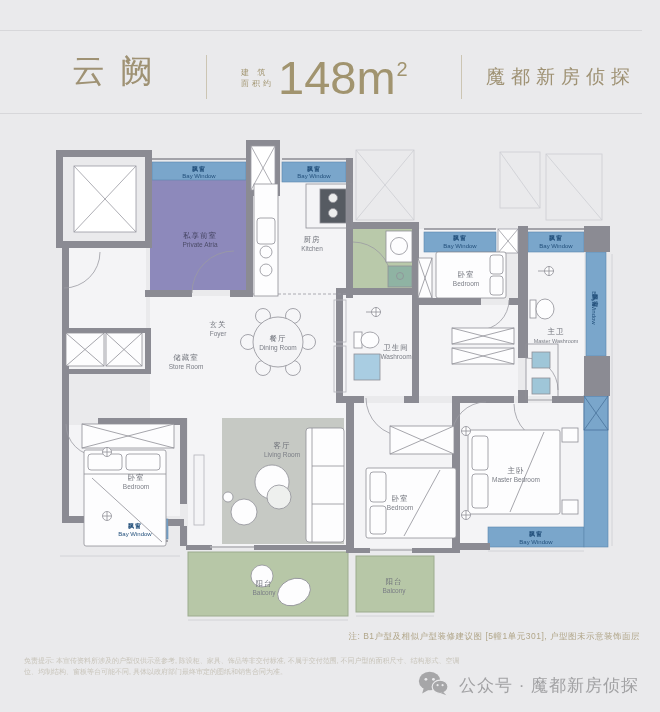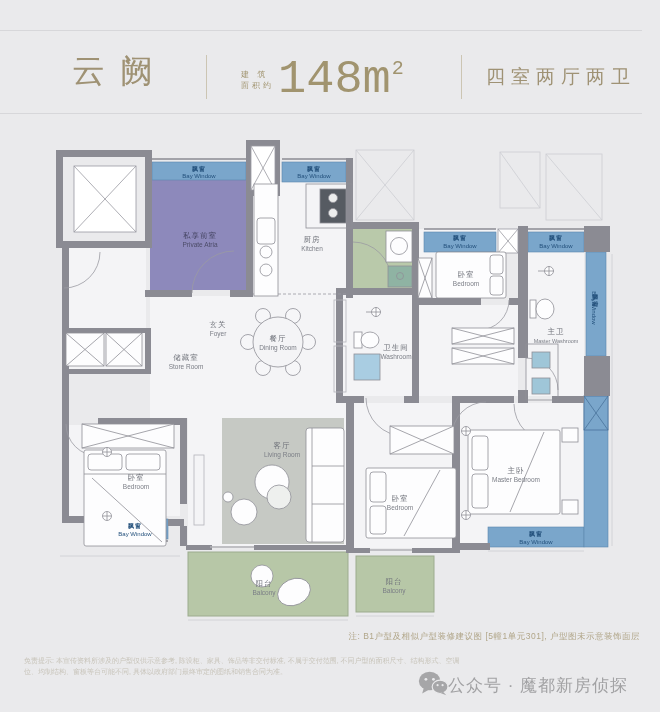--- a/index.html
+++ b/index.html
@@ -10,60 +10,60 @@
   
   .header{position:absolute;left:0;top:30px;width:642px;height:82px;
           border-top:1px solid #d7d7da;border-bottom:1px solid #d7d7da;}
   .title{position:absolute;left:72px;top:18px;font-family:"DejaVu Serif",serif;
          font-size:33px;color:#9f9274;letter-spacing:15px;white-space:nowrap;}
   .vdiv{position:absolute;top:24px;width:1px;height:44px;background:#ccc5b3;}
   .vdiv1{left:206px;} .vdiv2{left:461px;}
   .area{position:absolute;left:241px;top:12px;display:flex;align-items:flex-end;justify-content:space-between;}
   .area-small{display:flex;flex-direction:column;font-size:8px;line-height:11px;
               color:#a1946f;letter-spacing:3px;padding-bottom:15px;margin-right:4px;white-space:nowrap;}
-  .area-big{font-family:Liberation Mono, monospace;font-size:47px;line-height:52px;
+  .area-big{font-family:Liberation Sans, sans-serif;font-size:47px;line-height:52px;
             color:#a1946f;font-weight:400;white-space:nowrap;}
   .area-big sup{font-size:20px;vertical-align:18px;margin-left:1px;}
   .layout-type{position:absolute;left:486px;top:33px;font-size:19px;color:#9f9274;
                letter-spacing:6px;font-family:"DejaVu Serif",serif;white-space:nowrap;}
 
   
   text{text-anchor:middle;font-family:"Liberation Sans",sans-serif;}
   .room-zh{font-size:7.5px;fill:#6f727a;letter-spacing:1px;}
   .room-en{font-size:6.5px;fill:#7b7e86;}
   .bay-zh{font-size:6px;fill:#24517c;font-weight:bold;letter-spacing:1px;}
   .bay-en{font-size:6px;fill:#24517c;}
   .atria-zh{font-size:7.5px;fill:#42425f;letter-spacing:1px;}
   .atria-en{font-size:6.5px;fill:#4c4c68;}
 
   
   .plan-note{position:absolute;right:20px;top:631px;font-size:8.5px;color:#b1a689;
              letter-spacing:0.5px;white-space:nowrap;text-align:right;}
   .disclaimer{position:absolute;left:24px;top:655px;width:600px;font-size:7px;
               line-height:11px;color:#c8c4ba;}
-  .wechat{position:absolute;left:418px;top:671px;display:flex;align-items:center;gap:0;}
+  .wechat{position:absolute;left:418px;top:671px;display:flex;align-items:center;gap:11px;}
   .wechat-text{font-size:17px;color:#a2a2a4;letter-spacing:1px;white-space:nowrap;}
 </style>
 </head>
 <body>
 
 <div id="stage">
 
   <div class="header">
     <div class="title">云阙</div>
     <div class="vdiv vdiv1"></div>
     <div class="area">
       <div class="area-small">
         <span>建 筑</span>
         <span>面积约</span>
       </div>
       <div class="area-big"><span>148m</span><sup>2</sup></div>
     </div>
     <div class="vdiv vdiv2"></div>
-    <div class="layout-type">四室两厅两卫</div>
+    <div class="layout-type">魔都新房侦探</div>
   </div>
 
   <svg width="660" height="712" viewBox="0 0 660 712" style="position:absolute;left:0;top:0;">
 
     <g fill="#f4f4f6">
       <rect x="68" y="248" width="78" height="80"></rect>
       <rect x="68" y="333" width="77" height="36"></rect>
       <rect x="253" y="182" width="93" height="114"></rect>
       <rect x="150" y="296" width="196" height="122"></rect>
       <rect x="419" y="229" width="79" height="69"></rect>

